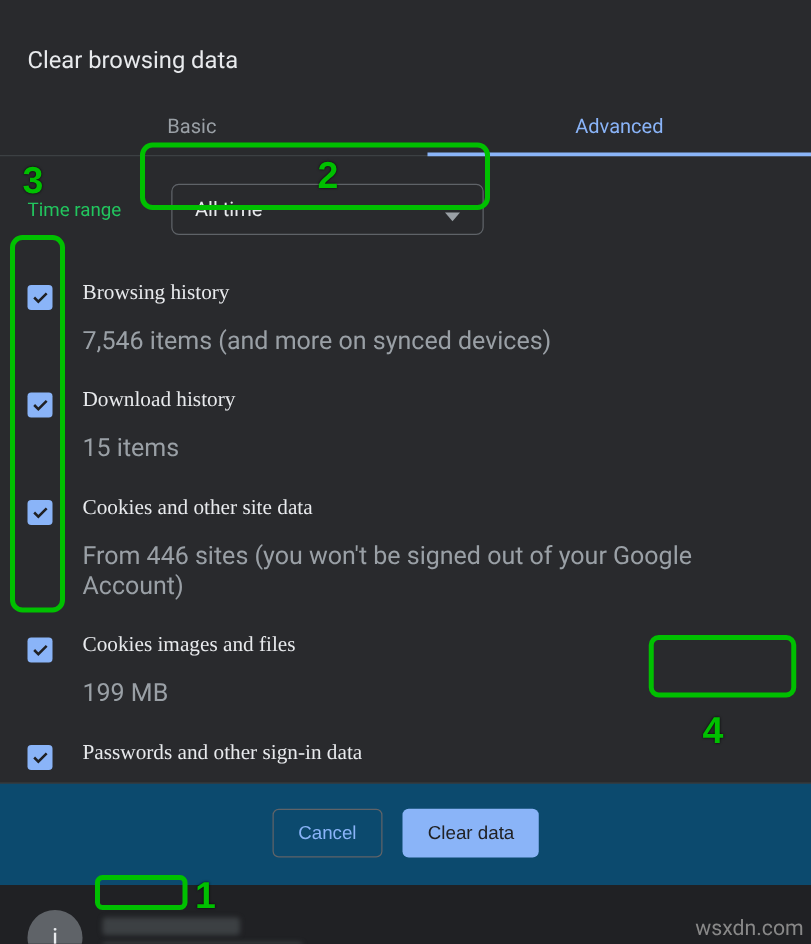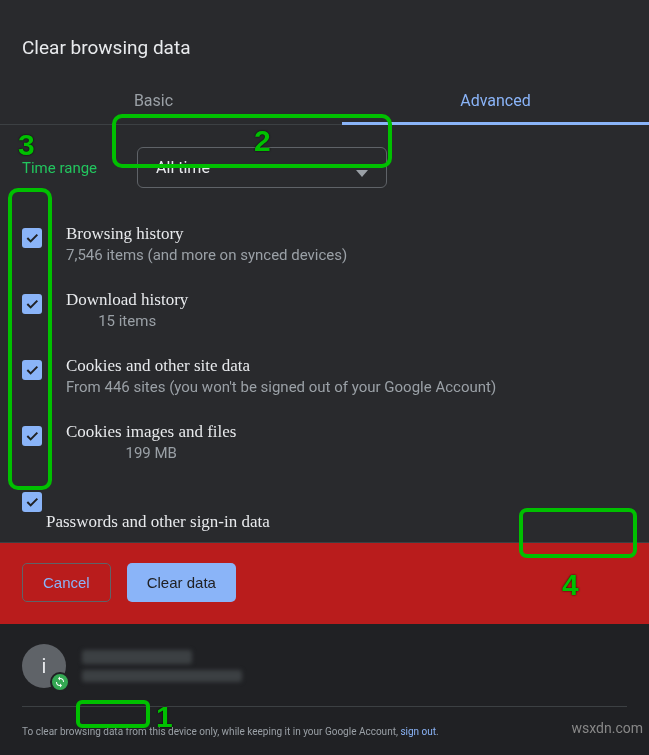--- a/index.html
+++ b/index.html
@@ -92,29 +92,29 @@
     border-radius: 3px;
     margin-top: 4px;
     display: flex;
     align-items: center;
     justify-content: center;
     flex-shrink: 0;
   }
   .chk svg { width: 16px; height: 16px; }
   .item-text { margin-left: 24px; }
   .item-title { font-size: 17px; color: #e8eaed; font-family: Liberation Serif, serif; }
-  .item-sub { font-size: 15px; color: #9aa0a6; margin-top: 2px; text-align: center; }
+  .item-sub { font-size: 20px; color: #9aa0a6; margin-top: 16px; }
 
   .actions-divider { border-top: 1px solid #3c4043; }
   .actions {
     display: flex;
-    justify-content: flex-start;
+    justify-content: center;
     gap: 16px;
     padding: 20px 22px 22px 22px;
-    background: #b91c1c;
+    background: #0c4a6e;
   }
   .btn {
     font-size: 15px;
     padding: 10px 20px;
     border-radius: 5px;
     cursor: pointer;
   }
   .btn-cancel {
     color: #8ab4f8;
     border: 1px solid #5f6368;
@@ -192,22 +192,22 @@
   .num2 { left: 254px; top: 124px; }
   .anno3 { left: 8px; top: 188px; width: 44px; height: 302px; }
   .num3 { left: 18px; top: 128px; }
   .anno4 { left: 519px; top: 508px; width: 118px; height: 50px; border-radius: 8px;}
   .num4 { left: 562px; top: 568px; }
   .anno1 { left: 76px; top: 700px; width: 74px; height: 28px; border-radius: 6px;}
   .num1 { left: 156px; top: 700px; }
 
   .watermark {
     position: absolute;
-    bottom: 19px; right: 6px;
-    font-size: 14px;
+    bottom: 2px; right: 6px;
+    font-size: 17px;
     color: #888;
   }
 </style>
 </head>
 <body>
 
 <div class="dialog">
   <div class="title">Clear browsing data</div>
 
   <div class="tabs tabs-divider">
@@ -265,21 +265,21 @@
         <svg viewBox="0 0 24 24">
             <path fill="none" stroke="#202124" stroke-width="3" d="M5 12l5 5L20 7"></path>
           </svg>
       </div>
       <div class="item-text">
         <div class="item-title">Cookies images and files</div>
         <div class="item-sub">199 MB</div>
       </div>
     </div>
 
-    <div class="item" style="padding-bottom:0;flex-direction:column;">
+    <div class="item" style="padding-bottom:0;">
       <div class="chk">
         <svg viewBox="0 0 24 24">
             <path fill="none" stroke="#202124" stroke-width="3" d="M5 12l5 5L20 7"></path>
           </svg>
       </div>
       <div class="item-text">
         <div class="item-title">Passwords and other sign-in data</div>
       </div>
     </div>
   </div>

